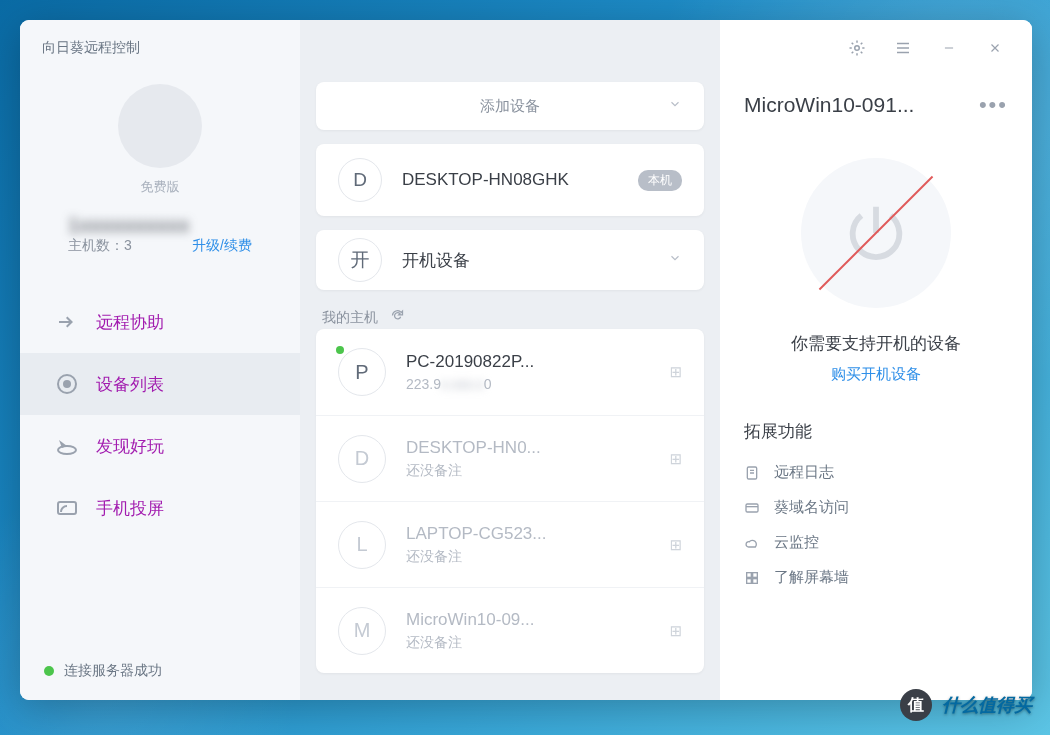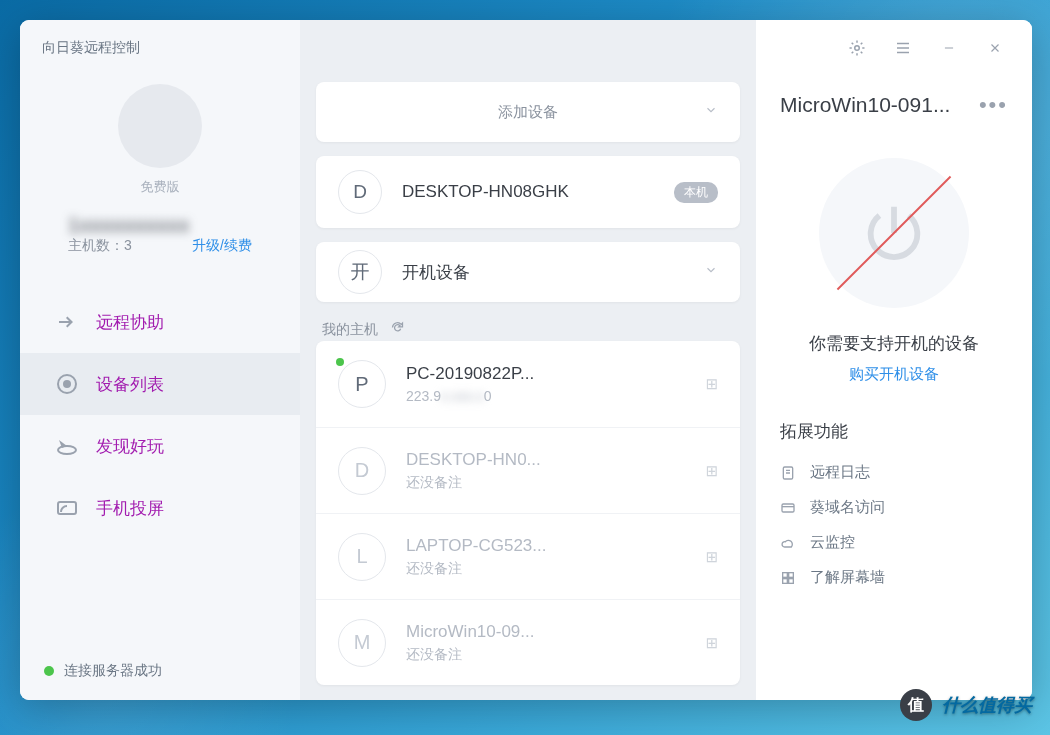--- a/index.html
+++ b/index.html
@@ -43,21 +43,21 @@
   .status-dot { width: 10px; height: 10px; border-radius: 50%; background: #4cc54c; }
   .status-text { color: #6b7785; font-size: 14px; }
 
   
   .center { flex: 1; background: #eceff3; padding: 0 16px; display:flex; flex-direction:column; }
   .window-ctrls { position: absolute; top: 0; right: 0; height: 56px; display: flex; align-items: center; gap: 28px; padding: 0 28px; }
   .win-ctrl { width: 18px; height: 18px; color: #9aa2ae; cursor: pointer; display:flex; align-items:center; justify-content:center; }
 
   .card { background: #fff; border-radius: 8px; box-shadow: 0 1px 3px rgba(0,0,0,0.05); }
 
-  .add-device { height: 60px; margin-top: 62px; display:flex; align-items:center; justify-content:center; position:relative; cursor:pointer; }
+  .add-device { height: 48px; margin-top: 62px; display:flex; align-items:center; justify-content:center; position:relative; cursor:pointer; }
   .add-device-label { color: #8a929e; font-size: 15px; }
   .add-chevron { position:absolute; right:22px; color:#b8bec8; }
 
   .local-device { height: 72px; margin-top: 14px; display:flex; align-items:center; padding: 0 22px; gap: 20px; }
   .dev-letter { width: 44px; height: 44px; border-radius: 50%; border: 1px solid #e4e7ec; display:flex; align-items:center; justify-content:center; color:#606a78; font-size: 19px; }
   .dev-name { color: #3a3f47; font-size: 17px; flex:1; }
   .local-badge { background: #b8bec8; color:#fff; font-size:12px; padding: 2px 10px; border-radius: 10px; }
 
   .boot-bar { height: 60px; margin-top: 14px; display:flex; align-items:center; padding: 0 22px; gap: 20px; cursor:pointer; position:relative; }
   .boot-letter { width: 44px; height: 44px; border-radius:50%; border:1px solid #e4e7ec; display:flex; align-items:center; justify-content:center; color:#606a78; font-size:19px; }
@@ -78,21 +78,21 @@
   .online-dot { position:absolute; width:8px; height:8px; background:#4cc54c; border-radius:50%; top:-2px; left:-2px; }
   .host-info { flex:1; display:flex; flex-direction:column; gap:4px; }
   .host-name { font-size:17px; }
   .host.online .host-name { color:#3a3f47; }
   .host.offline .host-name { color:#b4bac4; }
   .host-sub { font-size:14px; color:#b4bac4; }
   .host-sub .blur { filter: blur(4px); }
   .os-icon { color:#cfd4db; font-size:15px; }
 
   
-  .right { width: 276px; background:#fff; padding: 72px 24px 0; position:relative; }
+  .right { width: 312px; background:#fff; padding: 72px 24px 0; position:relative; }
   .right-head { display:flex; align-items:center; justify-content:space-between; }
   .right-title { font-size:21px; color:#3a3f47; }
   .more-dots { color:#9aa2ae; font-size:22px; letter-spacing:2px; cursor:pointer; }
   .power-area { display:flex; flex-direction:column; align-items:center; margin-top: 40px; }
   .power-circle { width:150px; height:150px; border-radius:50%; background:#f5f7fa; position:relative; display:flex; align-items:center; justify-content:center; }
   .power-svg { color:#d7dbe1; }
   .slash { position:absolute; width:160px; height:2px; background:#e05a5a; transform: rotate(-45deg); }
   .power-msg { margin-top:24px; color:#3a3f47; font-size:17px; }
   .power-link { margin-top:10px; color:#2f8fe8; font-size:15px; cursor:pointer; }
   .ext-section { margin-top: 36px; }

